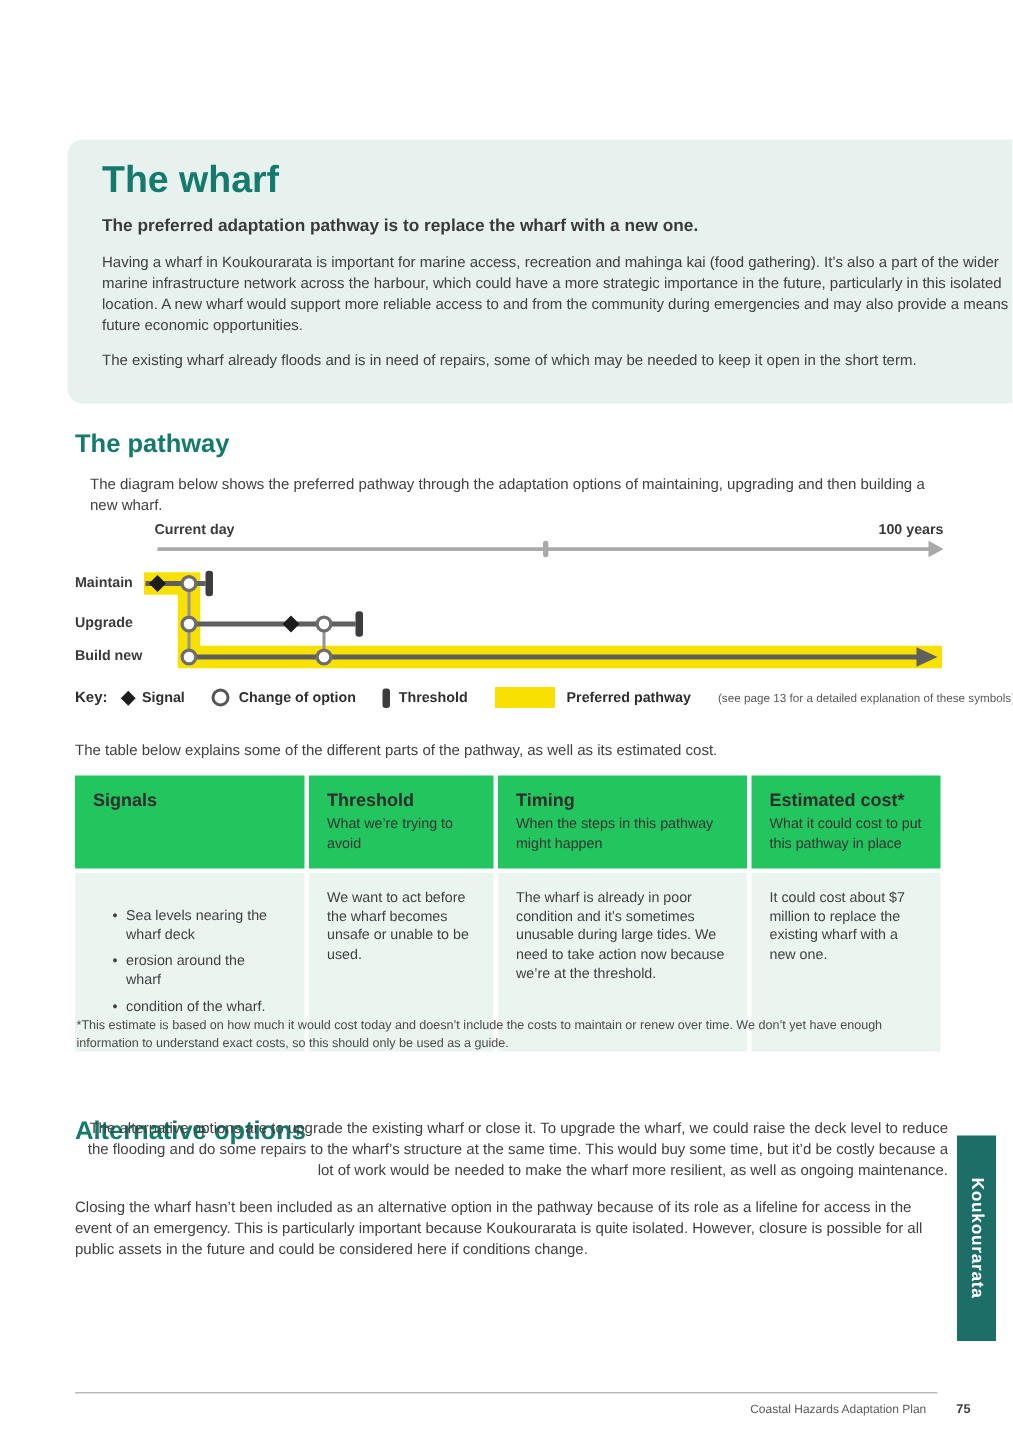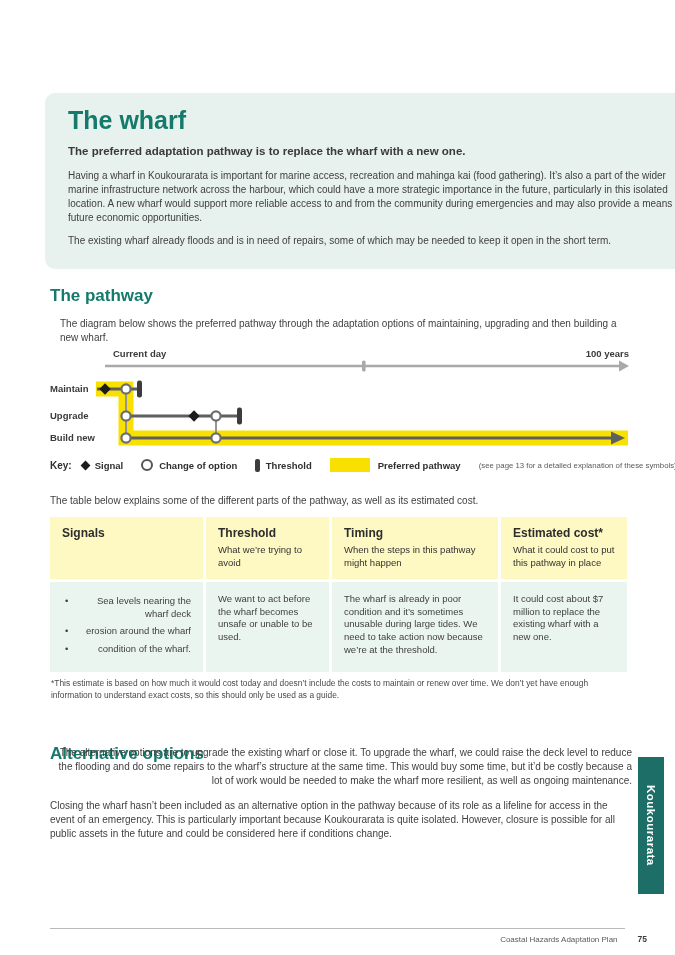--- a/index.html
+++ b/index.html
@@ -35,21 +35,21 @@
   .table-intro{top:494px;width:575px;}
   .alt-p{
     position:absolute;left:50px;margin:0;font-size:10px;line-height:1.42;color:#3f3f3f;width:582px;
   }
   .alt-p1{top:746px;text-align:right;}
   .alt-p2{top:799px;}
   
   .tl-label{
     position:absolute;top:348px;font-size:9.5px;font-weight:bold;color:#3a3a3a;
   }
-  .tl-start{left:113px;text-align:right;}
+  .tl-start{left:103px;text-align:right;}
   .tl-end{right:46px;}
   .diagram{position:absolute;left:0;top:345px;}
   .row-label{
     position:absolute;left:50px;font-size:9.5px;font-weight:bold;color:#3a3a3a;
   }
   .rl-0{top:383px;} .rl-1{top:410px;} .rl-2{top:432px;}
   
   .key{
     position:absolute;left:50px;top:457px;display:flex;align-items:center;gap:8px;height:16px;
   }
@@ -60,30 +60,30 @@
   .k-circle{width:8px;height:8px;border:2px solid #555;border-radius:50%;background:#fff;}
   .k-bar{width:4.5px;height:13px;background:#3c3c3c;border-radius:2px;}
   .k-swatch{width:40px;height:14px;background:#f8e100;margin-right:2px;}
   .k-note{font-size:7.8px;color:#5a5a5a;white-space:nowrap;}
   
   .ptable{
     position:absolute;left:50px;top:517px;width:577px;
     display:grid;grid-template-columns:153px 123px 166px 126px;gap:3px;
   }
   .ptable .hcell{
-    background:#fef9c3;padding:9px 10px 10px 12px;box-sizing:border-box;
+    background:#22c55e;padding:9px 10px 10px 12px;box-sizing:border-box;
   }
   .ptable .hcell .t{font-size:12px;font-weight:bold;color:#2d2d2d;margin:0 0 4px 0;line-height:1.2;}
   .ptable .hcell .s{font-size:9.5px;color:#333;margin:0;line-height:1.3;}
   .ptable .bcell{
     background:#ebf5f0;padding:11px 10px 11px 12px;box-sizing:border-box;
     font-size:9.5px;line-height:1.33;color:#3f3f3f;min-height:82px;
   }
   .ptable .bcell p{margin:0;}
-  .ptable ul{margin:2px;padding:0;list-style:none;text-align:right;}
+  .ptable ul{margin:12px;padding:0;list-style:none;}
   .ptable li{
     position:relative;padding-left:10px;margin-bottom:5px;
   }
   .ptable li::before{
     content:"\2022";position:absolute;left:1px;top:0;color:#3f3f3f;
   }
   .footnote{
     position:absolute;left:51px;top:678px;width:580px;margin:0;
     font-size:8.4px;line-height:1.42;color:#4a4a4a;
   }

